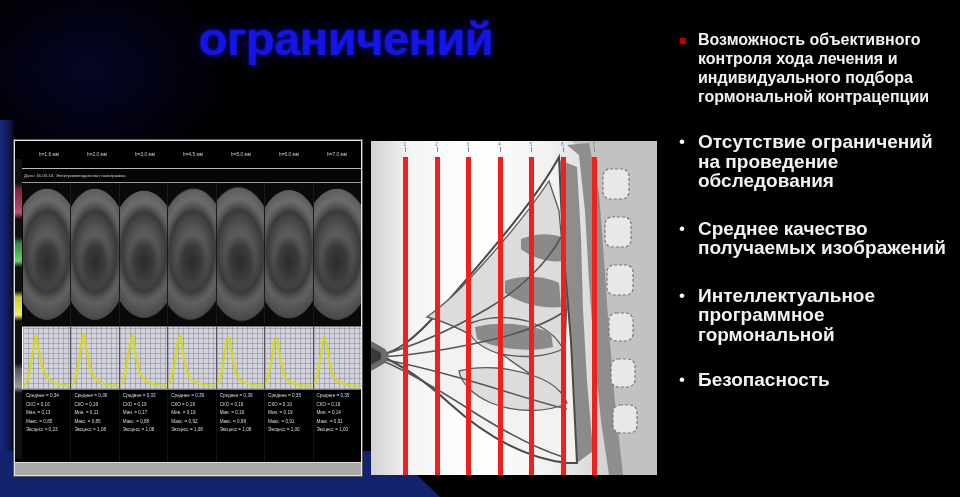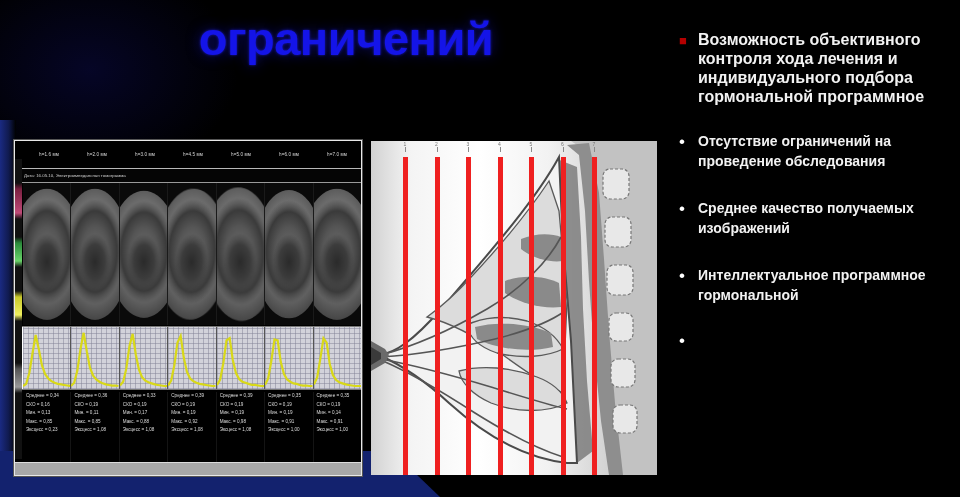--- a/index.html
+++ b/index.html
@@ -58,21 +58,21 @@
     padding-left:3px;
   }
   .bullet.first .marker{
     color:#b40000;
     font-size:13px;
     line-height:22px;
   }
   .bullet .btext{
     flex:1;
     color:#f2f2f2;
-    font-size:14px;
+    font-size:19px;
     line-height:19.5px;
     font-weight:bold;
     font-family:"Liberation Sans", sans-serif;
     text-shadow:0 1px 1px rgba(0,0,0,.9);
   }
   .bullet.b1 .btext{ font-size:16px; line-height:19px; }
   .bullet.b1{ margin-bottom:26px; }
   .bullet.b2{ margin-bottom:28px; }
   .bullet.b3{ margin-bottom:28px; }
   .bullet.b4{ margin-bottom:26px; }
@@ -208,36 +208,37 @@
 <div class="bg-blue-edge"></div>
 <div class="bg-blue-band"></div>
 
 <div class="title">
   <span class="line2">ограничений</span>
 </div>
 
 <div class="bullets">
   <div class="bullet first b1">
     <span class="marker">■</span>
-    <span class="btext">Возможность объективного контроля хода лечения и индивидуального подбора гормональной программное</span>
+    <span class="btext">Возможность объективного контроля хода лечения и индивидуального подбора гормональной контрацепции</span>
   </div>
   <div class="bullet b2">
     <span class="marker">•</span>
     <span class="btext">Отсутствие ограничений на проведение обследования</span>
   </div>
   <div class="bullet b3">
     <span class="marker">•</span>
     <span class="btext">Среднее качество получаемых изображений</span>
   </div>
   <div class="bullet b4">
     <span class="marker">•</span>
     <span class="btext">Интеллектуальное программное гормональной</span>
   </div>
   <div class="bullet b5">
     <span class="marker">•</span>
+    <span class="btext"> Безопасность</span>
   </div>
 </div>
 
 <div class="scan-panel">
   <div class="sp-colorstrip"></div>
 
   <div class="sp-header">
     <span class="hcell">h=1.6 мм</span>
     <span class="hcell">h=2.0 мм</span>
     <span class="hcell">h=3.0 мм</span>

